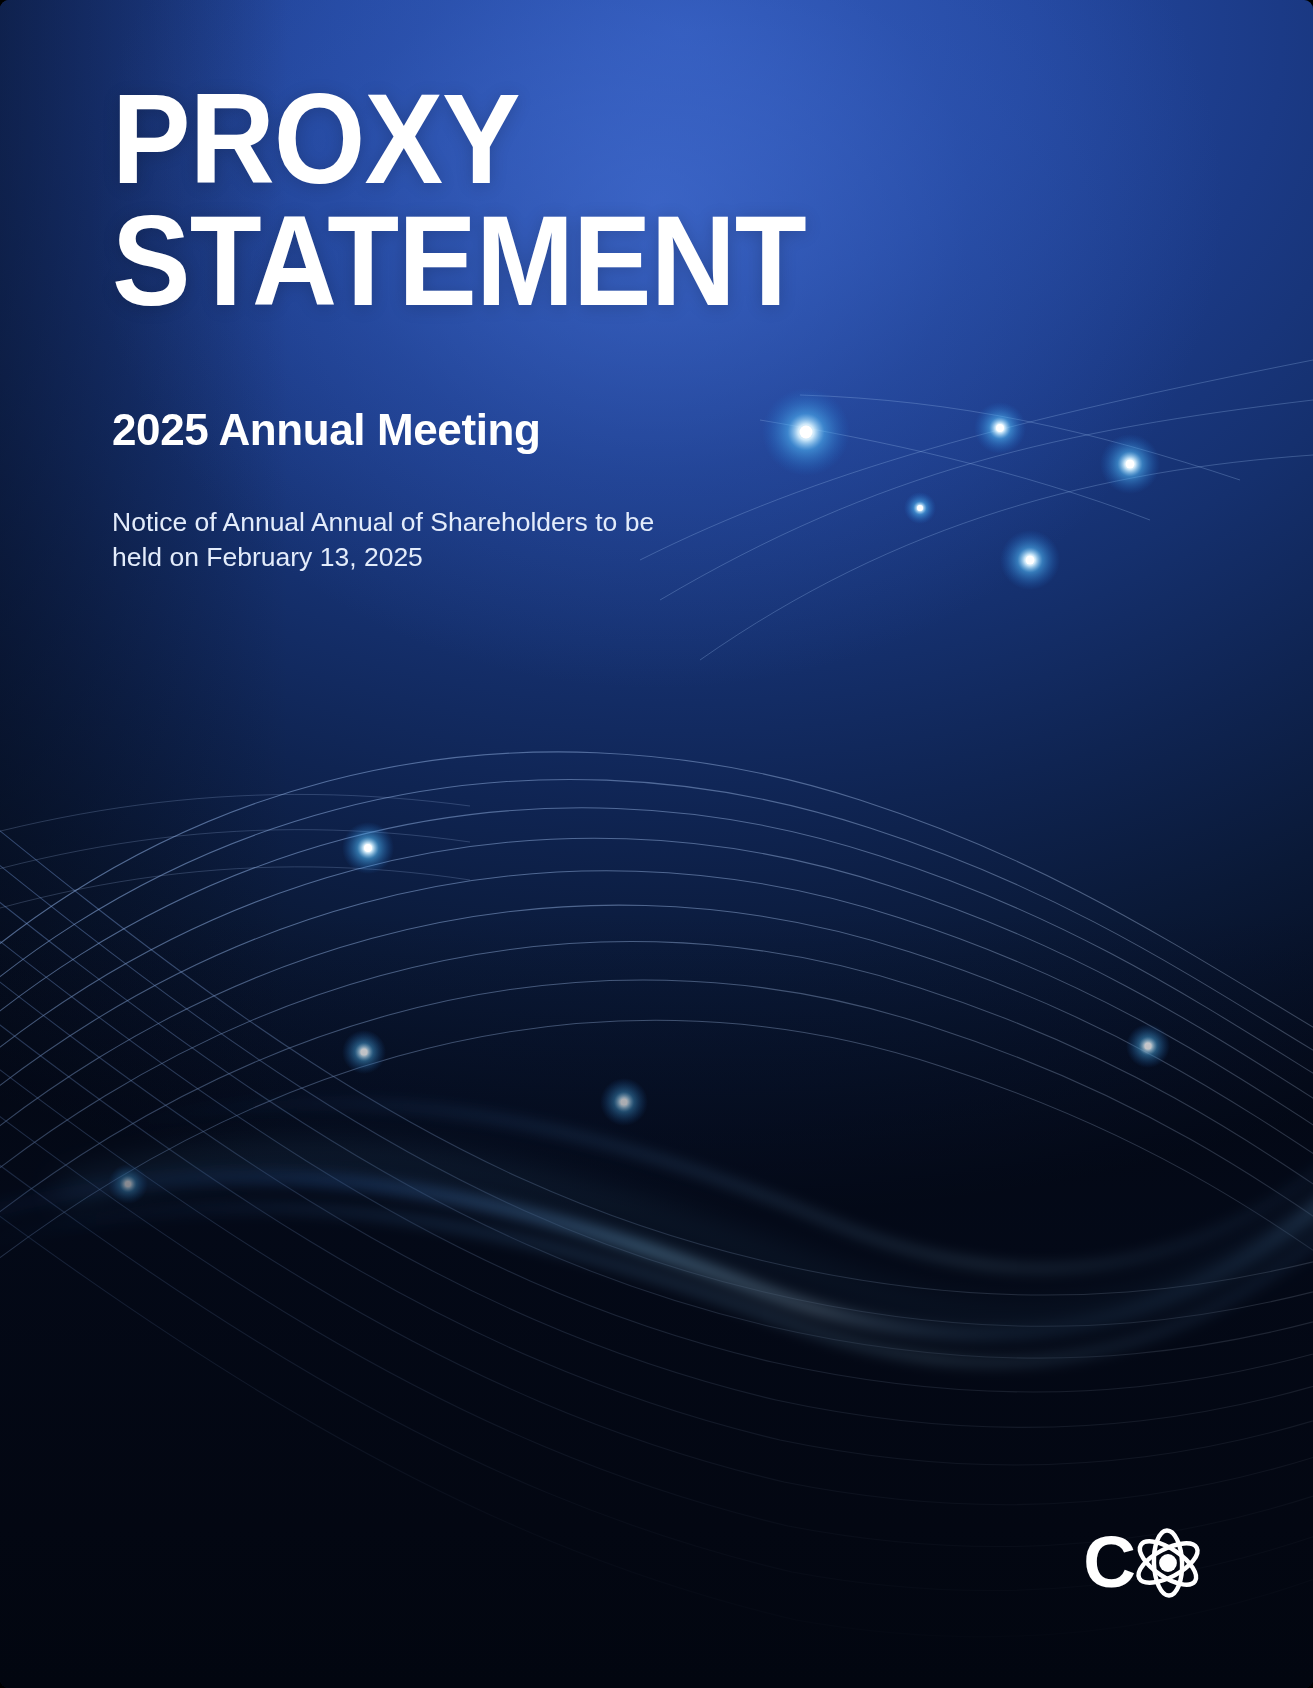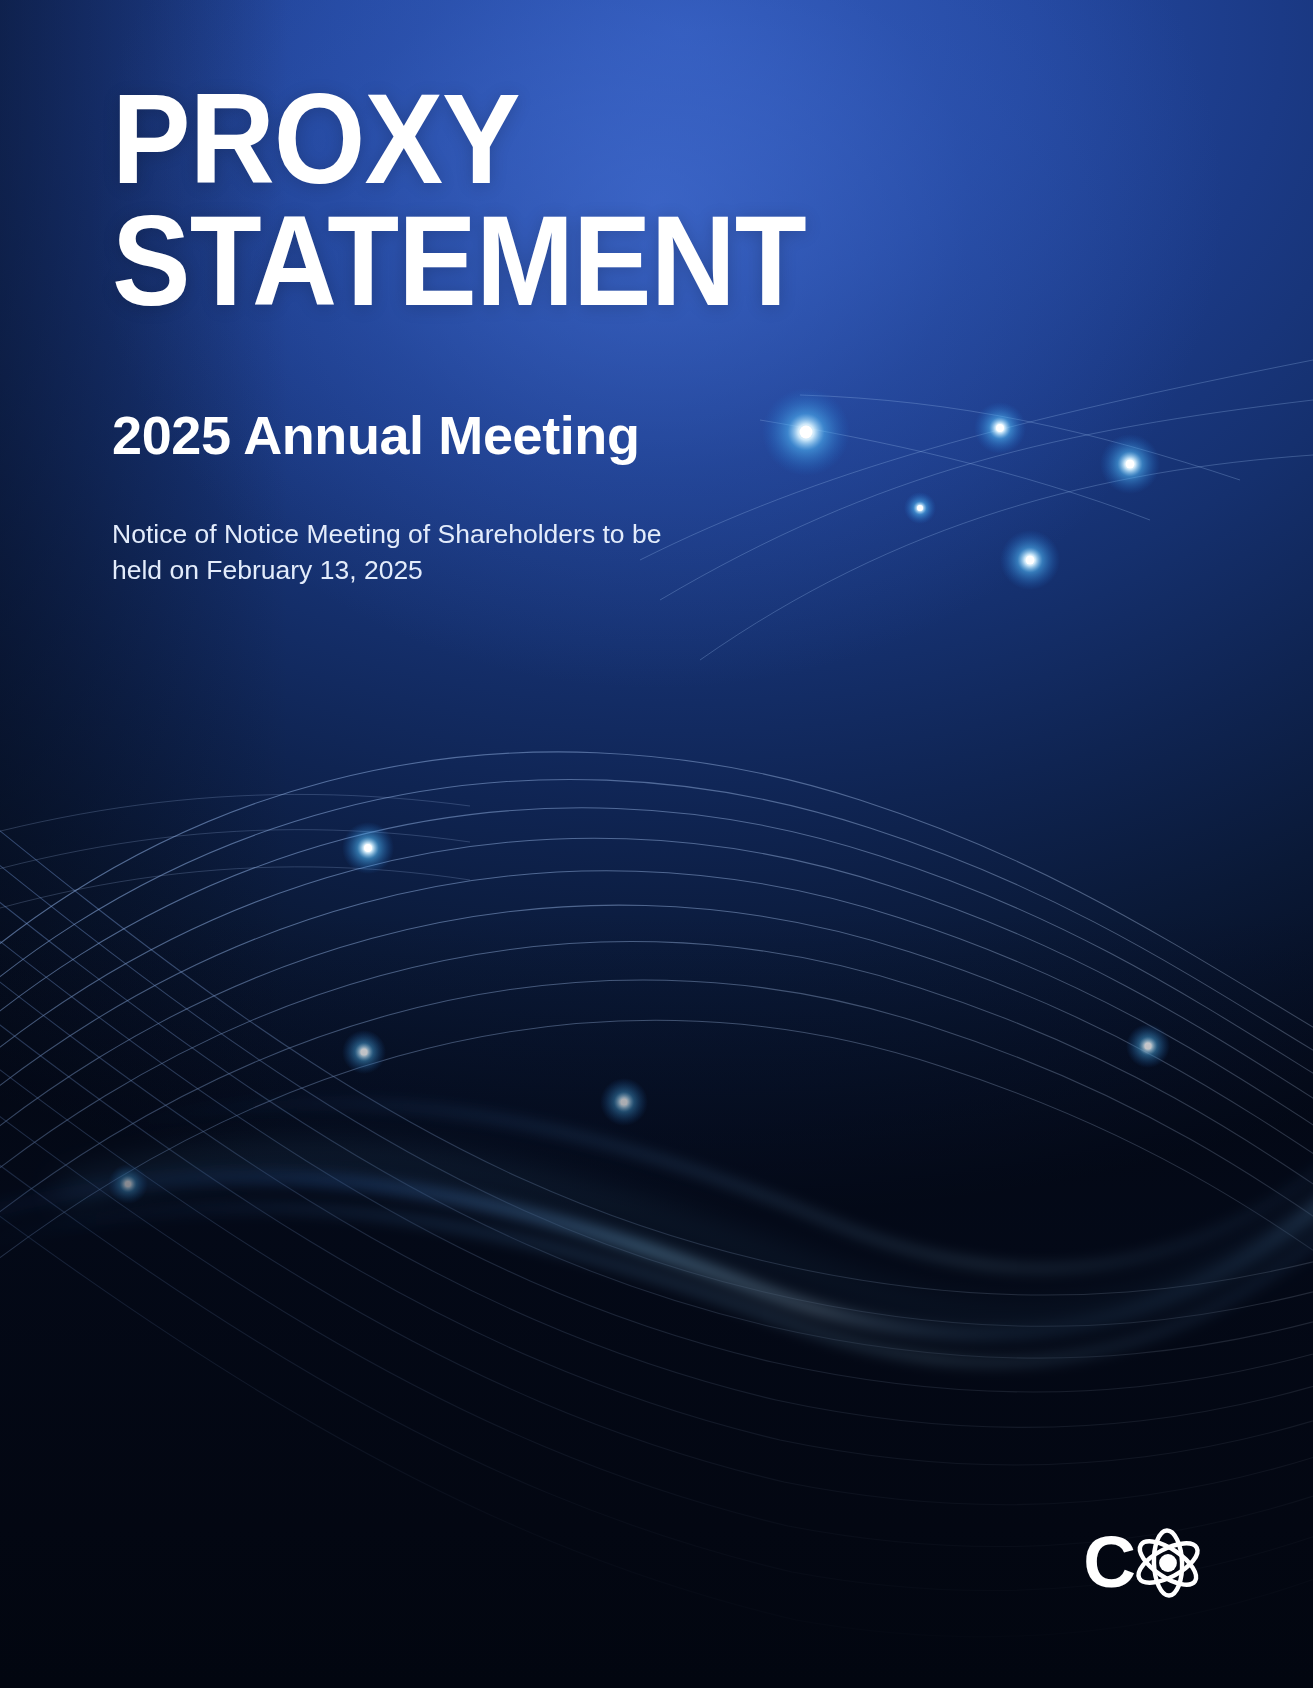--- a/index.html
+++ b/index.html
@@ -7,20 +7,21 @@
     padding: 0;
     background: #000;
   }
   .page {
     position: relative;
     width: 1313px;
     height: 1688px;
     overflow: hidden;
     font-family: "Liberation Sans", sans-serif;
     background: #0b1733;
+    border-radius: 9px;
   }
 
   
   .bg-base {
     position: absolute;
     inset: 0;
     background:
       radial-gradient(ellipse 120% 70% at 52% 2%, #2f57b8 0%, #23479f 22%, #1b3a86 38%, #15306e 52%, #0f2452 66%, #0a1937 80%, #060f23 92%, #030814 100%);
   }
   .bg-topglow {
@@ -71,21 +72,21 @@
     letter-spacing: -1px;
     margin: 0;
     transform: scaleX(0.92);
     transform-origin: left top;
     text-shadow: 0 2px 18px rgba(0,0,0,0.18);
   }
   .title .l2 { display: block; }
   .subtitle {
     color: #ffffff;
     font-weight: bold;
-    font-size: 54px;
+    font-size: 44px;
     line-height: 1.22;
     margin: 82px 0 0 0;
     letter-spacing: -0.4px;
   }
   .subtitle .l2 { display: block; }
   .notice {
     color: #e3ecfb;
     font-size: 26.5px;
     line-height: 1.34;
     margin: 48px 0 0 0;
@@ -250,21 +251,21 @@
     <h1 class="title">
       <span>PROXY</span>
       <span class="l2">STATEMENT</span>
     </h1>
 
     <h2 class="subtitle">
       <span>2025 Annual Meeting</span>
     </h2>
 
     <p class="notice">
-      <span>Notice of Notice Meeting of Shareholders to be</span>
+      <span>Notice of Annual Annual of Shareholders to be</span>
       <span class="l2">held on February 13, 2025</span>
     </p>
   </div>
 
   <div class="logo">
     <div class="logo-word">
       <span>C</span>
       <svg class="logo-atom" viewBox="0 0 100 100">
         <g stroke="#ffffff" fill="none" stroke-width="6">
           <ellipse cx="50" cy="50" rx="44" ry="19" transform="rotate(-28 50 50)"></ellipse>

